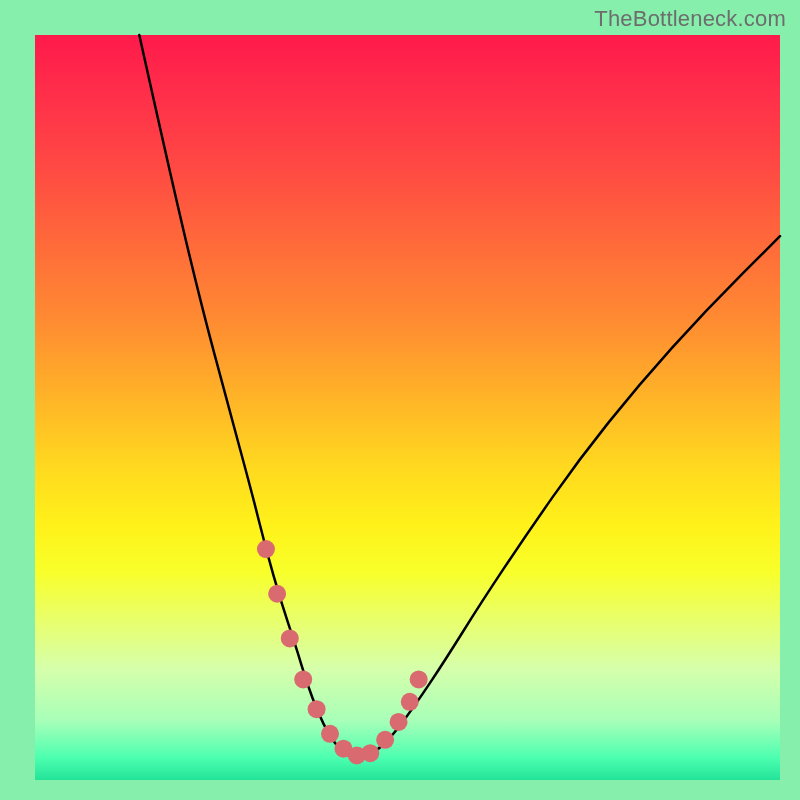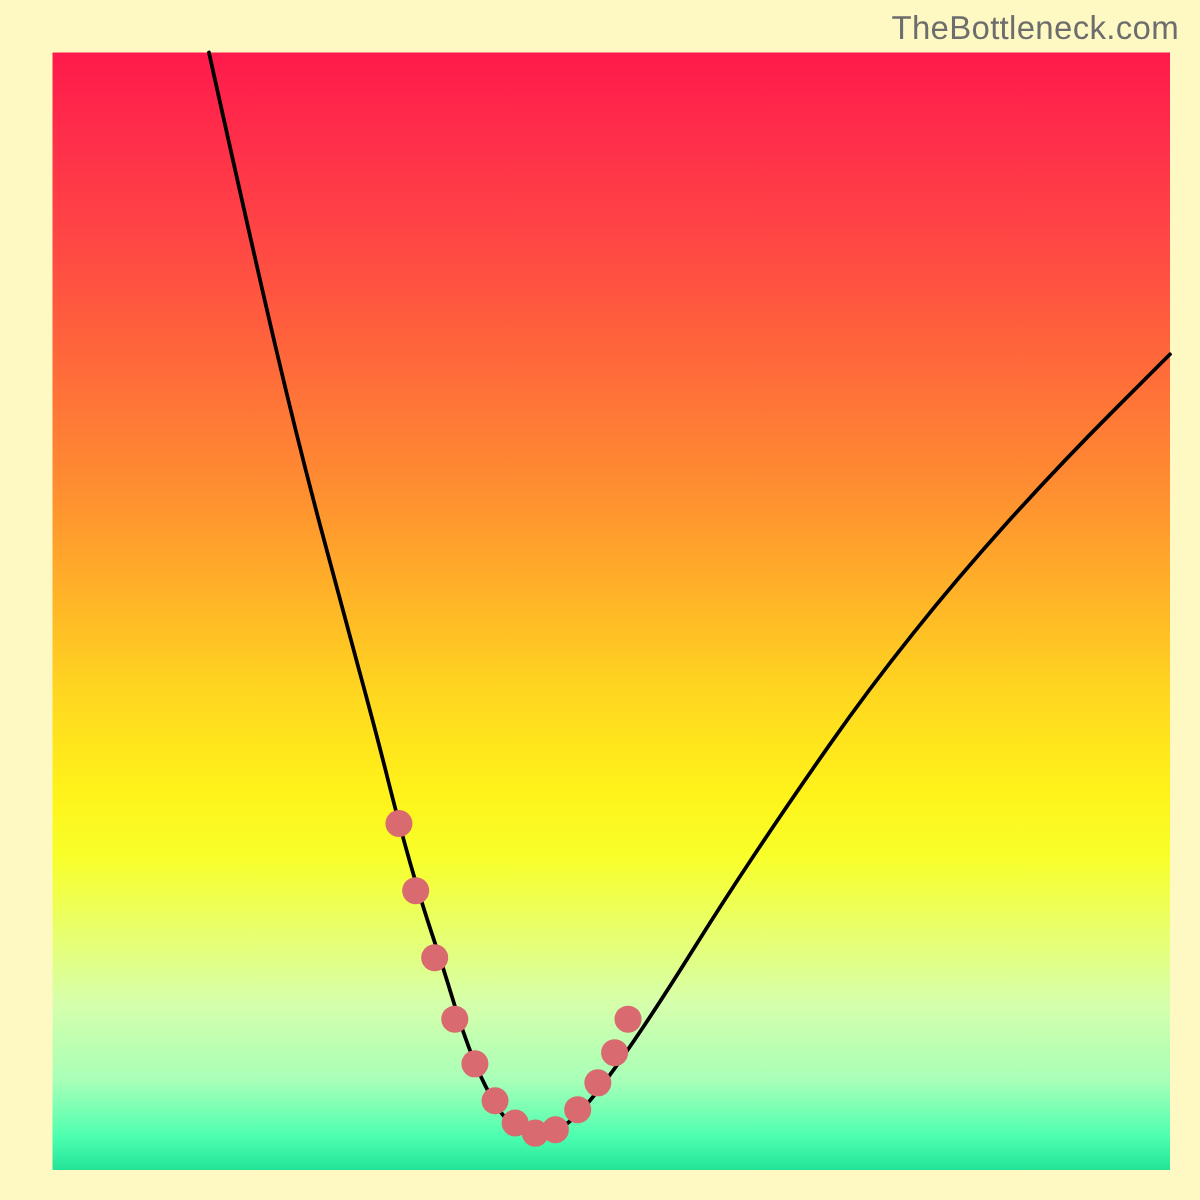--- a/index.html
+++ b/index.html
@@ -10,21 +10,21 @@
     background: #000;
     overflow: hidden;
     font-family: Arial, Helvetica, sans-serif;
   }
   .frame {
     position: absolute;
     left: 0;
     top: 0;
     width: 800px;
     height: 800px;
-    background: #fef9c3;
+    background: #86efac;
   }
   .plot-area {
     position: absolute;
     left: 35px;
     top: 35px;
     width: 745px;
     height: 745px;
     
     background: linear-gradient(to bottom,
       #ff1a4b 0%,

